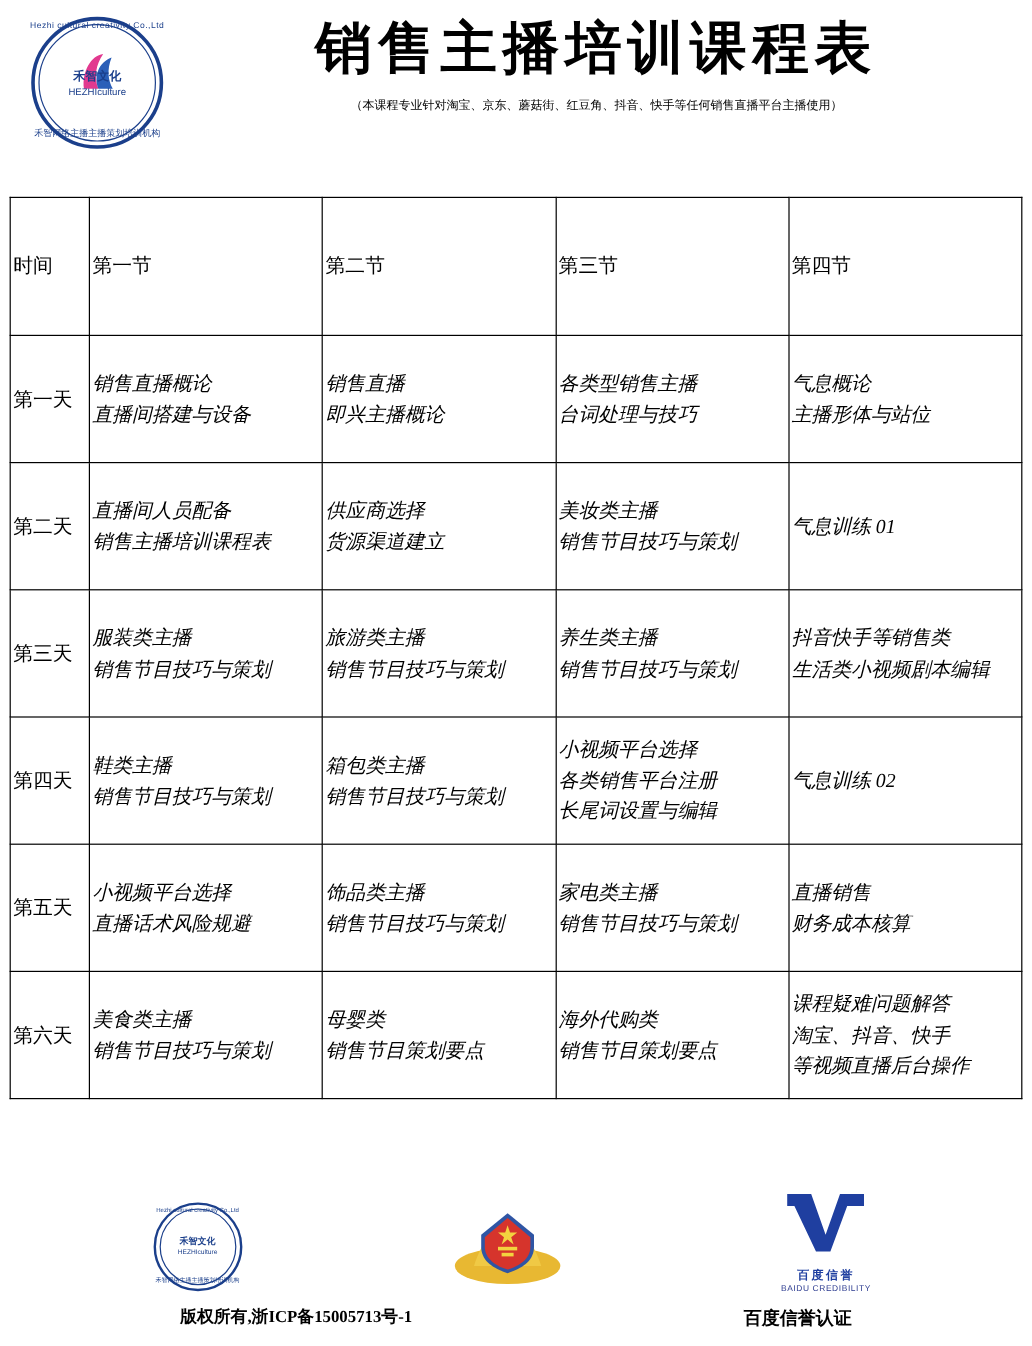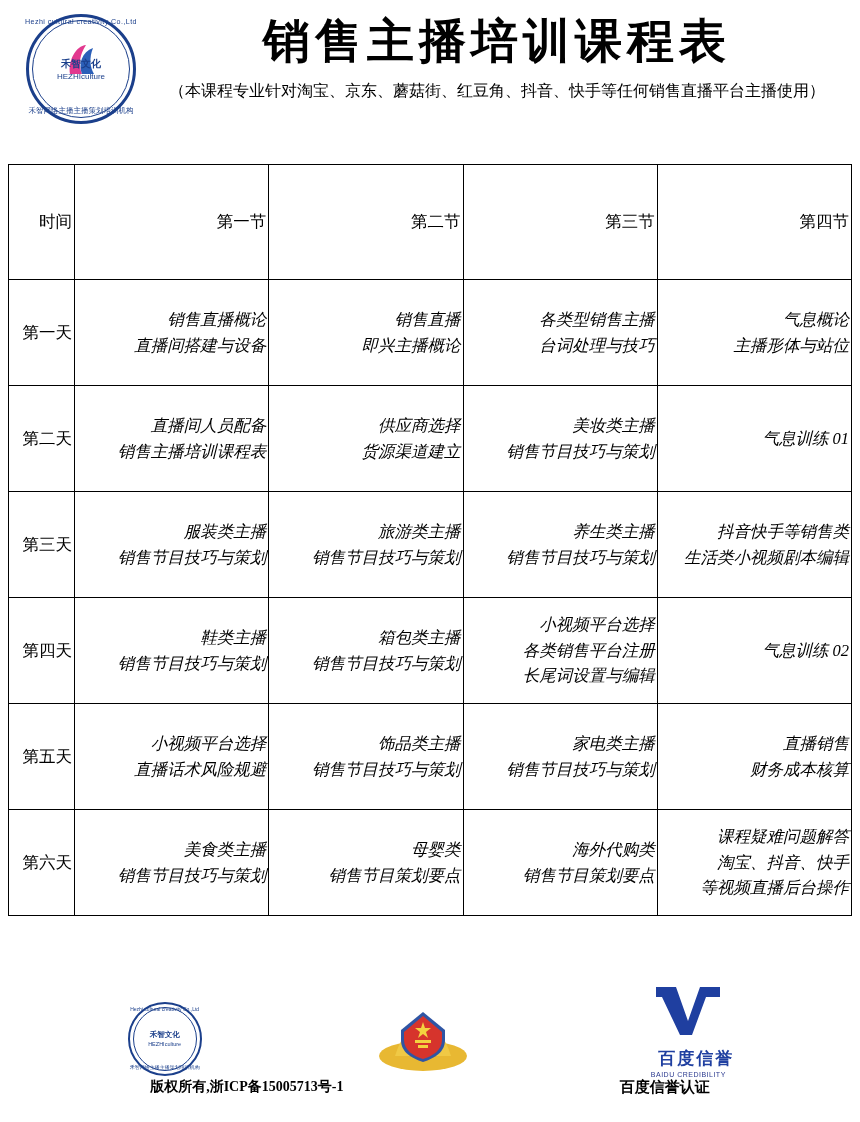--- a/index.html
+++ b/index.html
@@ -101,38 +101,38 @@
   .main-title {
     font-size: 47px;
     font-weight: bold;
     letter-spacing: 5px;
     line-height: 1.25;
     text-align: center;
     white-space: nowrap;
   }
   .subtitle {
     margin-top: 10px;
-    font-size: 16px;
+    font-size: 10px;
     text-align: center;
     letter-spacing: 0px;
     white-space: nowrap;
   }
 
   
   .table-wrap {
     padding: 34px 8px 0 8px;
   }
   table.schedule {
     border-collapse: collapse;
     width: 844px;
     table-layout: fixed;
   }
   table.schedule td, table.schedule th {
     border: 1px solid #000;
-    text-align: right;
+    text-align: left;
     vertical-align: middle;
     font-size: 16.5px;
     line-height: 1.55;
     padding: 4px 2px;
     font-weight: normal;
   }
   table.schedule tr.head-row td {
     height: 106px;
     font-size: 16.5px;
   }
@@ -211,28 +211,28 @@
   }
 
   
   .baidu-mark { width: 92px; height: 62px; position: relative; }
   .baidu-text-en {
     font-size: 7px; color: #2b3a8f; letter-spacing: .5px;
     font-family: "Liberation Sans", sans-serif;
     text-align: center; margin-top: 1px;
   }
   .baidu-text-cn {
-    font-size: 17px; color: #1f3fa0; font-weight: bold; text-align: right;
+    font-size: 10px; color: #1f3fa0; font-weight: bold; text-align: center;
     letter-spacing: 2px;
   }
 
   .footer-labels {
     display: flex;
     justify-content: space-around;
-    align-items: flex-start;
+    align-items: center;
     padding: 0 30px;
     height: 40px;
   }
   .footer-label {
     font-size: 15px;
     font-weight: bold;
     white-space: nowrap;
   }
   .fl-left { font-size: 14px; }
   .fl-mid  { font-size: 16px; }

